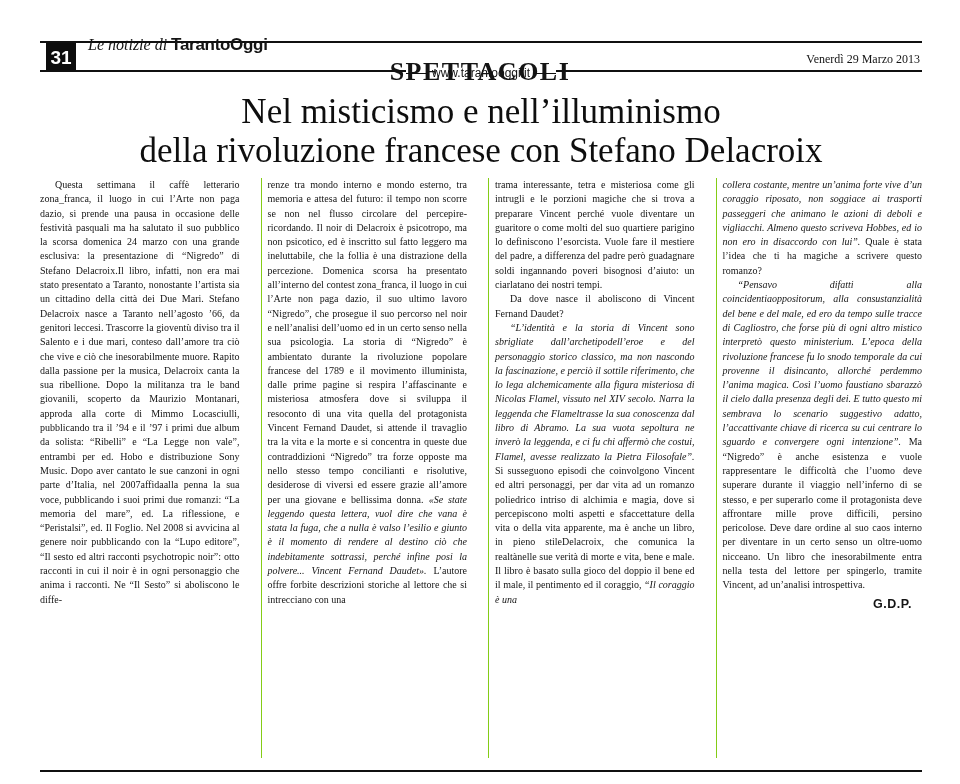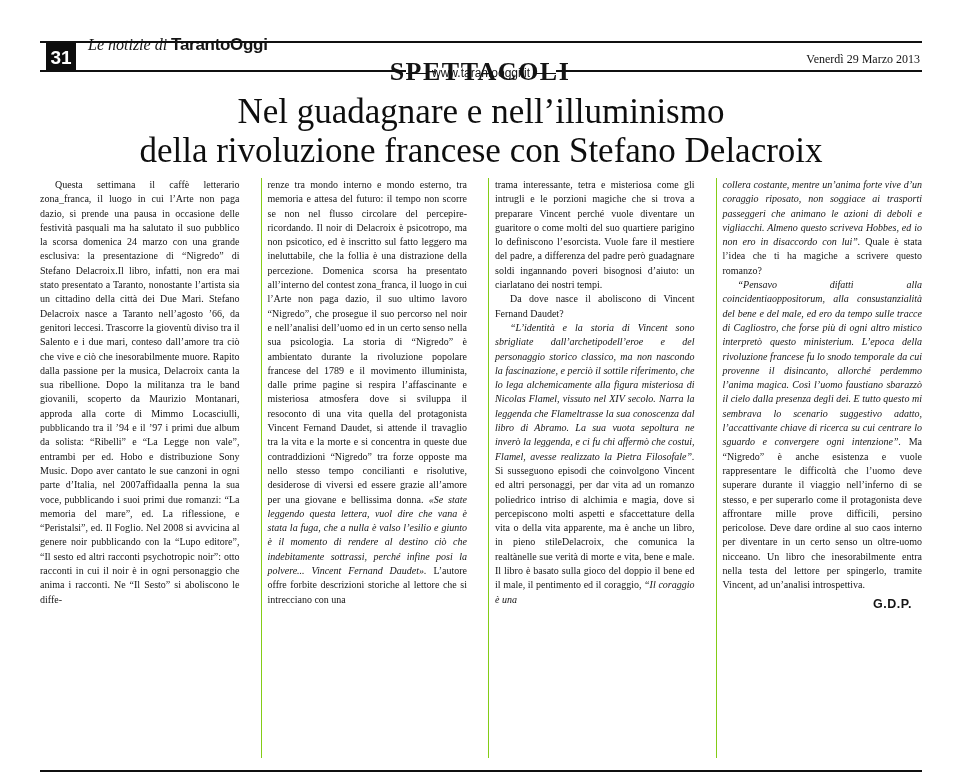--- a/index.html
+++ b/index.html
@@ -85,21 +85,21 @@
   <div class="rule-left"></div>
   <div class="rule-right"></div>
 
   <div class="siteline">
     <span class="dash"></span>
     <span>www.tarantooggi.it</span>
     <span class="dash"></span>
   </div>
 
   <div class="headline">
-    <div>Nel guadagnare e nell’illuminismo</div>
+    <div>Nel misticismo e nell’illuminismo</div>
     <div>della rivoluzione francese con Stefano Delacroix</div>
   </div>
 
   <div class="body">
     <div class="col">
       <div class="col-text">
           <p class="indent"><span>Questa settimana il caffè letterario zona_franca, il luogo in cui l’Arte non paga dazio, si prende una pausa in occasione delle festività pasquali ma ha salutato il suo pubblico la scorsa domenica 24 marzo con una grande esclusiva: la presentazione di “Nigredo” di Stefano Delacroix.Il libro, infatti, non era mai stato presentato a Taranto, nonostante l’artista sia un cittadino della città dei Due Mari. Stefano Delacroix nasce a Taranto nell’agosto ’66, da genitori leccesi. Trascorre la gioventù diviso tra il Salento e i due mari, conteso dall’amore tra ciò che vive e ciò che inesorabilmente muore. Rapito dalla passione per la musica, Delacroix canta la sua ribellione. Dopo la militanza tra le band giovanili, scoperto da Maurizio Montanari, approda alla corte di Mimmo Locasciulli, pubblicando tra il ’94 e il ’97 i primi due album da solista: “Ribelli” e “La Legge non vale”, entrambi per ed. Hobo e distribuzione Sony Music. Dopo aver cantato le sue canzoni in ogni parte d’Italia, nel 2007affidaalla penna la sua voce, pubblicando i suoi primi due romanzi: “La memoria del mare”, ed. La riflessione, e “Peristalsi”, ed. Il Foglio. Nel 2008 si avvicina al genere noir pubblicando con la “Lupo editore”, “Il sesto ed altri racconti psychotropic noir”: otto racconti in cui il noir è in ogni personaggio che anima i racconti. Ne “Il Sesto” si aboliscono le diffe-</span></p>
         </div>
     </div>
     <div class="col">

